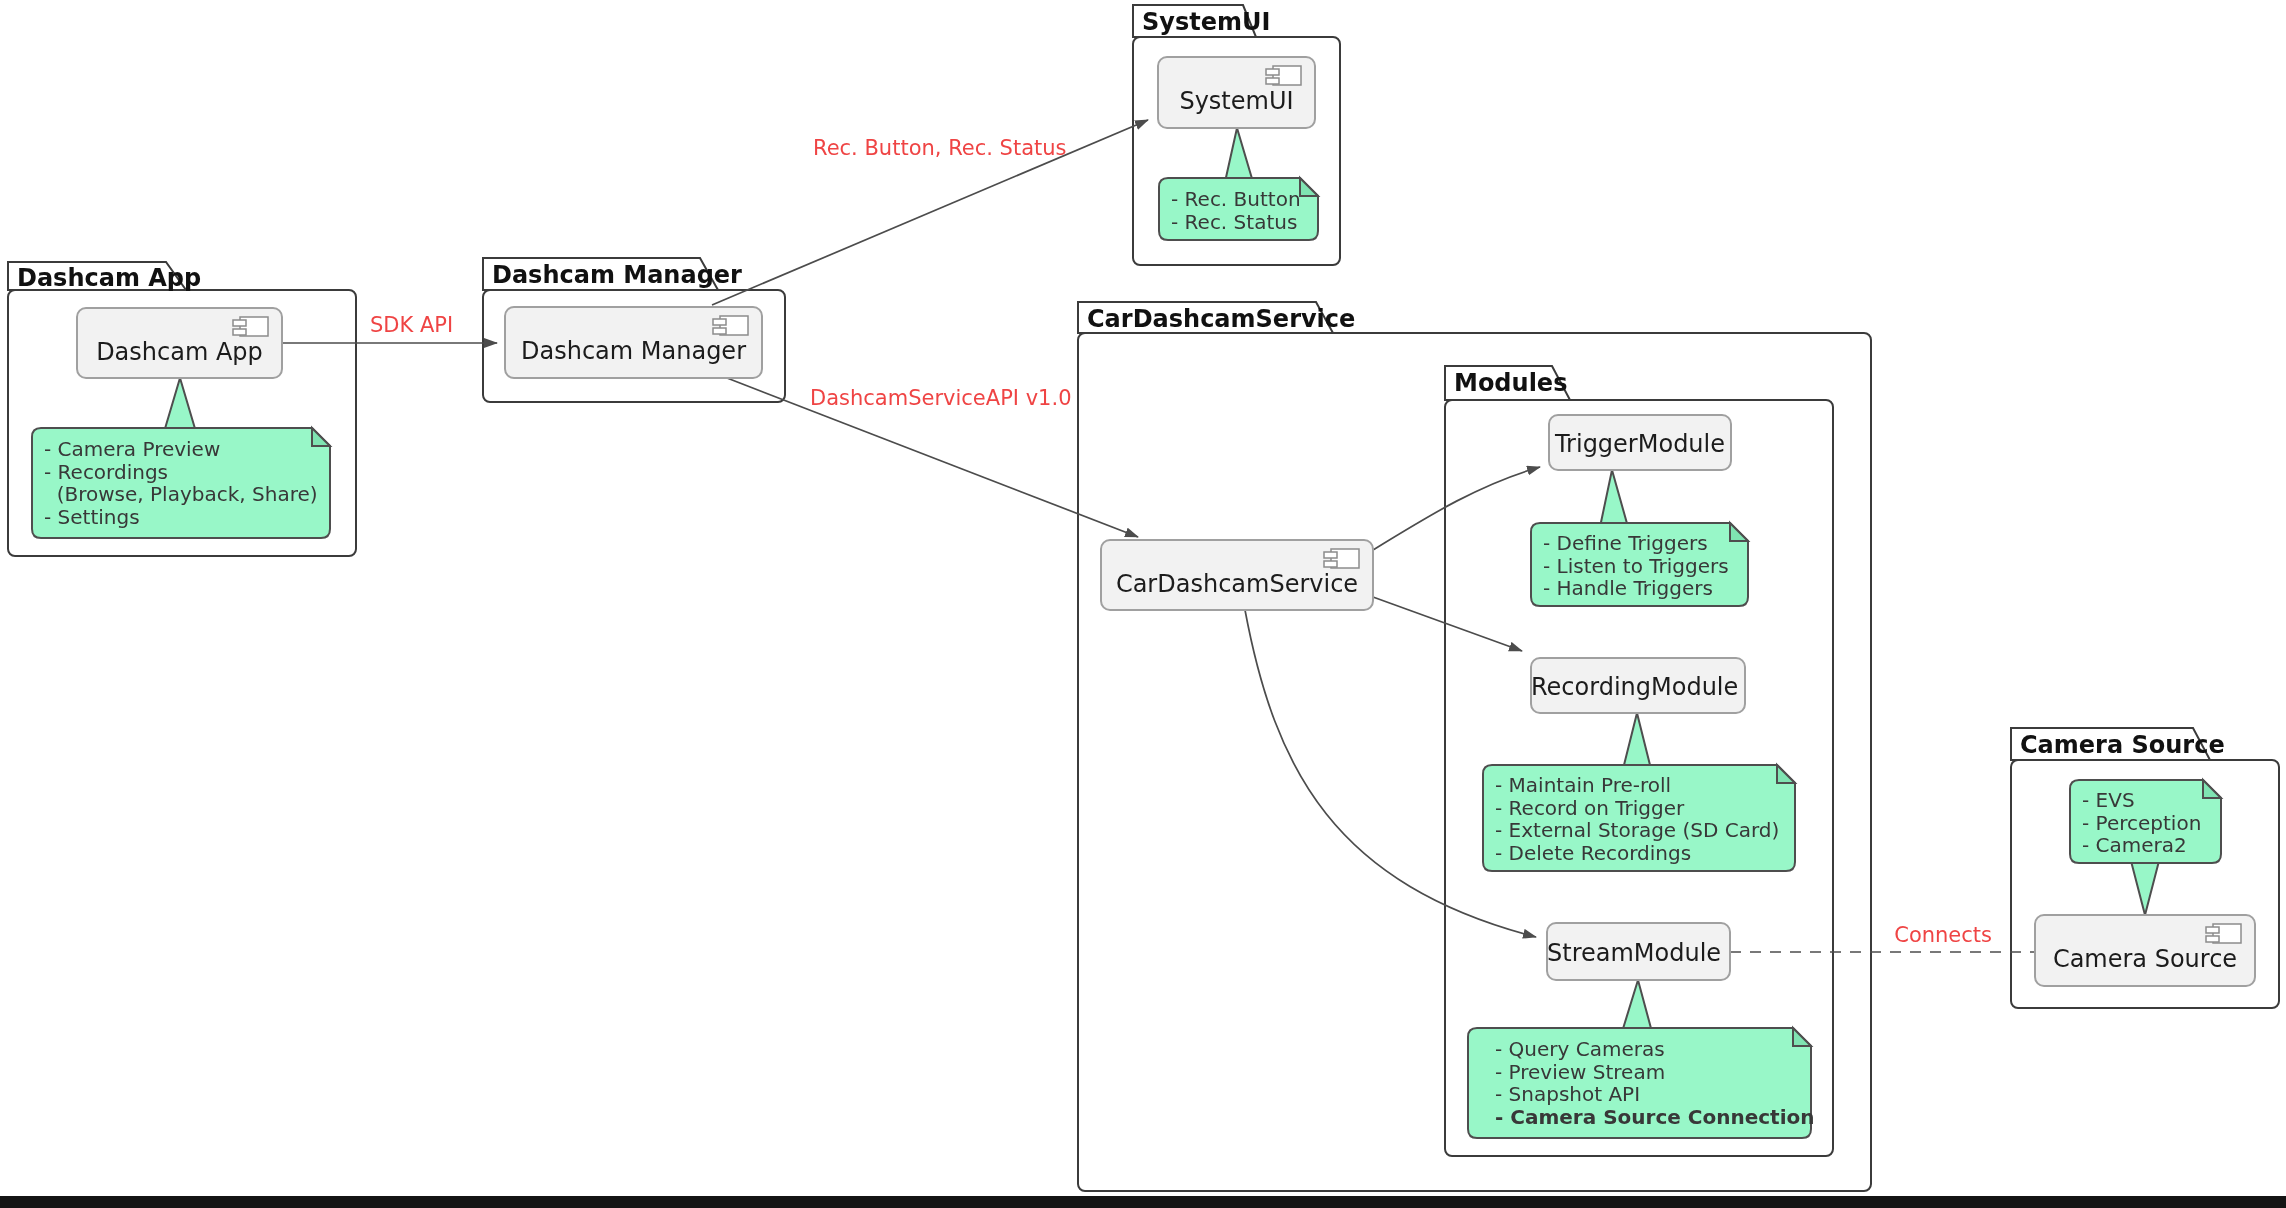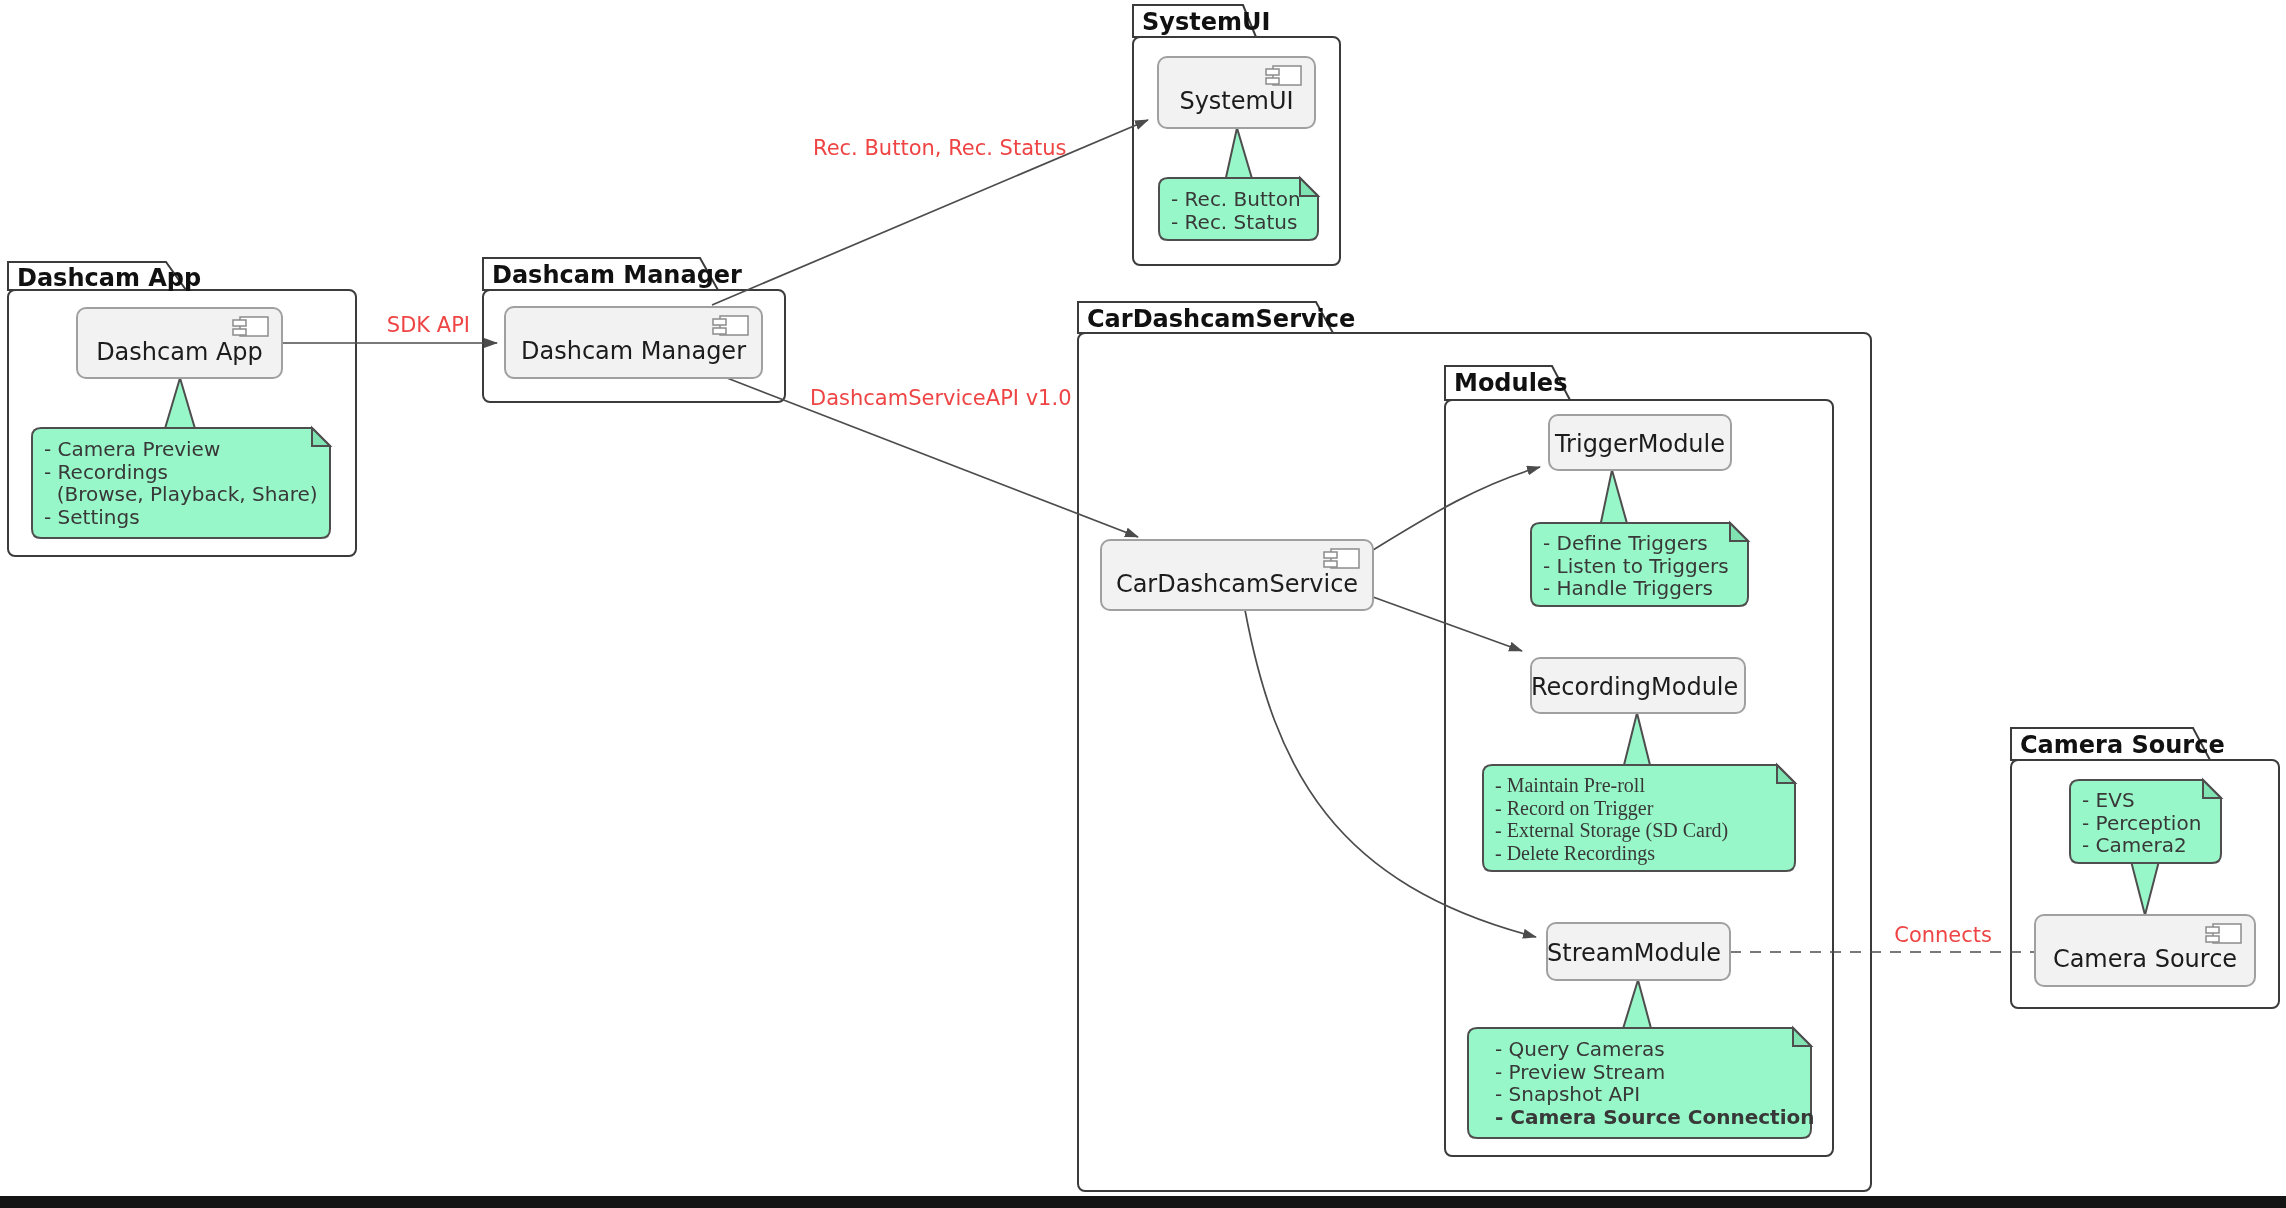--- a/index.html
+++ b/index.html
@@ -134,21 +134,21 @@
 
   <div class="comp-label" style="left:77px;top:338px;width:205px;">Dashcam App</div>
   <div class="comp-label" style="left:505px;top:337px;width:257px;">Dashcam Manager</div>
   <div class="comp-label" style="left:1158px;top:87px;width:157px;">SystemUI</div>
   <div class="comp-label" style="left:1101px;top:570px;width:272px;">CarDashcamService</div>
   <div class="comp-label" style="left:1549px;top:430px;width:182px;text-align:center;">TriggerModule</div>
   <div class="comp-label" style="left:1531px;top:673px;width:196px;">RecordingModule</div>
   <div class="comp-label" style="left:1547px;top:939px;width:155px;">StreamModule</div>
   <div class="comp-label" style="left:2035px;top:945px;width:220px;">Camera Source</div>
 
-  <div class="lbl edge-label" style="left:370px;top:313px;width:100px;text-align:right;">SDK API</div>
+  <div class="lbl edge-label" style="left:370px;top:313px;width:100px;text-align:left;">SDK API</div>
   <div class="lbl edge-label" style="left:813px;top:136px;">Rec. Button, Rec. Status</div>
   <div class="lbl edge-label" style="left:810px;top:386px;">DashcamServiceAPI v1.0</div>
   <div class="lbl edge-label" style="left:1888px;top:923px;width:104px;text-align:right;">Connects</div>
 
   <div class="note-text" style="left:44px;top:438px;">
     <div class="note-line">- Camera Preview</div>
     <div class="note-line">- Recordings</div>
     <div class="note-line">  (Browse, Playback, Share)</div>
     <div class="note-line">- Settings</div>
   </div>
@@ -157,21 +157,21 @@
     <div class="note-line">- Rec. Button</div>
     <div class="note-line">- Rec. Status</div>
   </div>
 
   <div class="note-text" style="left:1543px;top:532px;">
     <div class="note-line">- Define Triggers</div>
     <div class="note-line">- Listen to Triggers</div>
     <div class="note-line">- Handle Triggers</div>
   </div>
 
-  <div class="note-text" style="left:1495px;top:774px;font-family:Liberation Serif, serif;">
+  <div class="note-text" style="left:1495px;top:774px;">
     <div class="note-line">- Maintain Pre-roll</div>
     <div class="note-line">- Record on Trigger</div>
     <div class="note-line">- External Storage (SD Card)</div>
     <div class="note-line">- Delete Recordings</div>
   </div>
 
   <div class="note-text" style="left:1481px;top:1038px;margin-left:14px;">
     <div class="note-line">- Query Cameras</div>
     <div class="note-line">- Preview Stream</div>
     <div class="note-line">- Snapshot API</div>

